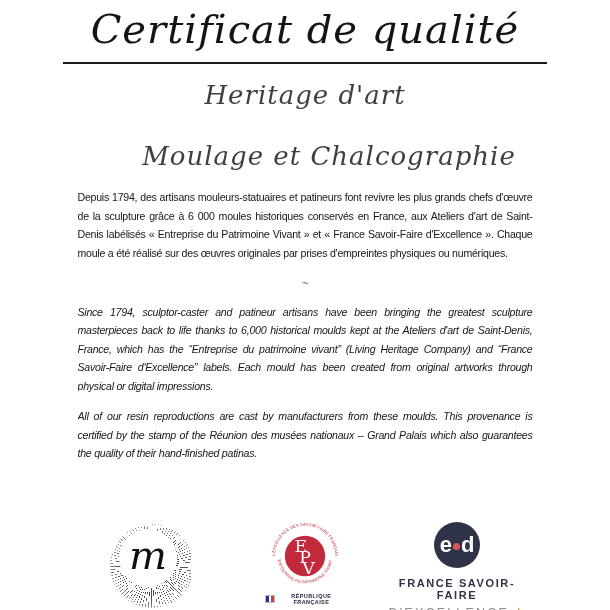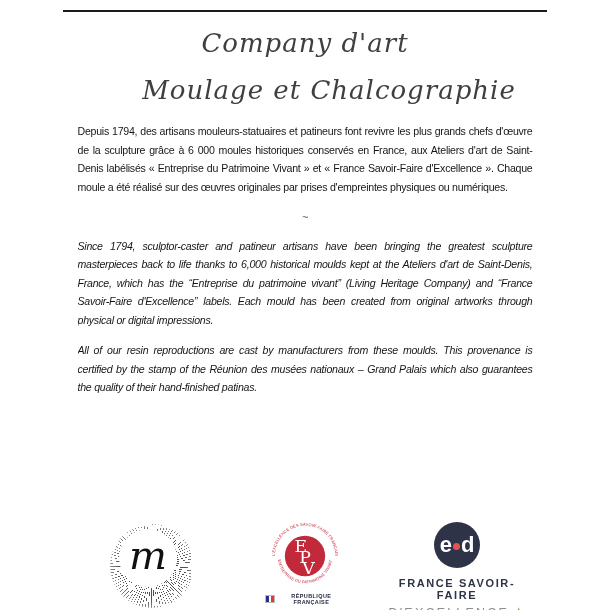--- a/index.html
+++ b/index.html
@@ -12,21 +12,21 @@
     margin:6px 0 0 0;text-align:center;
     font-family:"DejaVu Serif",serif;font-style:italic;font-weight:400;
     font-size:40px;letter-spacing:1px;color:#141414;
   }
   .rule{height:0;border-top:2px solid #1a1a1a;width:484px;margin:10px auto 0 auto;}
   .subtitle{
     text-align:center;font-family:"DejaVu Serif",serif;font-style:italic;
     font-weight:400;color:#3f3f3f;font-size:26px;letter-spacing:1px;
   }
   .subtitle.s1{margin-top:16px;}
-  .subtitle.s2{margin-top:17px;padding-left:48px;}
+  .subtitle.s2{margin-top:31px;padding-left:48px;}
   
   .body{
     width:455px;margin:17px auto 4px auto;height:322px;overflow:hidden;
     font-size:10.6px;line-height:18.5px;letter-spacing:-0.25px;
     text-align:justify;color:#161616;
   }
   .body p{margin:0 0 12px 0;}
   .para-en{font-style:italic;}
   .tilde{text-align:center;color:#555;margin:2px 0 10px 0;font-size:11px;}
   
@@ -79,23 +79,24 @@
     margin-top:3px;font-size:12.5px;color:#8e8e88;letter-spacing:2.2px;
     display:flex;align-items:center;justify-content:center;gap:3px;
   }
   .star{color:#b69354;font-size:15px;letter-spacing:0;}
 </style>
 </head>
 <body>
 
 <div class="page">
 
+  <h1 class="title">Certificat de qualité</h1>
   <div class="rule"></div>
 
-  <div class="subtitle s1">Company d'art</div>
+  <div class="subtitle s1">Heritage d'art</div>
   <div class="subtitle s2">Moulage et Chalcographie</div>
 
   <div class="body">
     <p class="para-fr">Depuis 1794, des artisans mouleurs-statuaires et patineurs font revivre les plus grands chefs d'œuvre de la sculpture grâce à 6 000 moules historiques conservés en France, aux Ateliers d'art de Saint-Denis labélisés « Entreprise du Patrimoine Vivant » et « France Savoir-Faire d'Excellence ». Chaque moule a été réalisé sur des œuvres originales par prises d'empreintes physiques ou numériques.</p>
     <div class="tilde">~</div>
     <p class="para-en">Since 1794, sculptor-caster and patineur artisans have been bringing the greatest sculpture masterpieces back to life thanks to 6,000 historical moulds kept at the Ateliers d'art de Saint-Denis, France, which has the “Entreprise du patrimoine vivant” (Living Heritage Company) and “France Savoir-Faire d'Excellence” labels. Each mould has been created from original artworks through physical or digital impressions.</p>
     <p class="para-en">All of our resin reproductions are cast by manufacturers from these moulds. This provenance is certified by the stamp of the Réunion des musées nationaux – Grand Palais which also guarantees the quality of their hand-finished patinas.</p>
   </div>
 
   <div class="footer">

